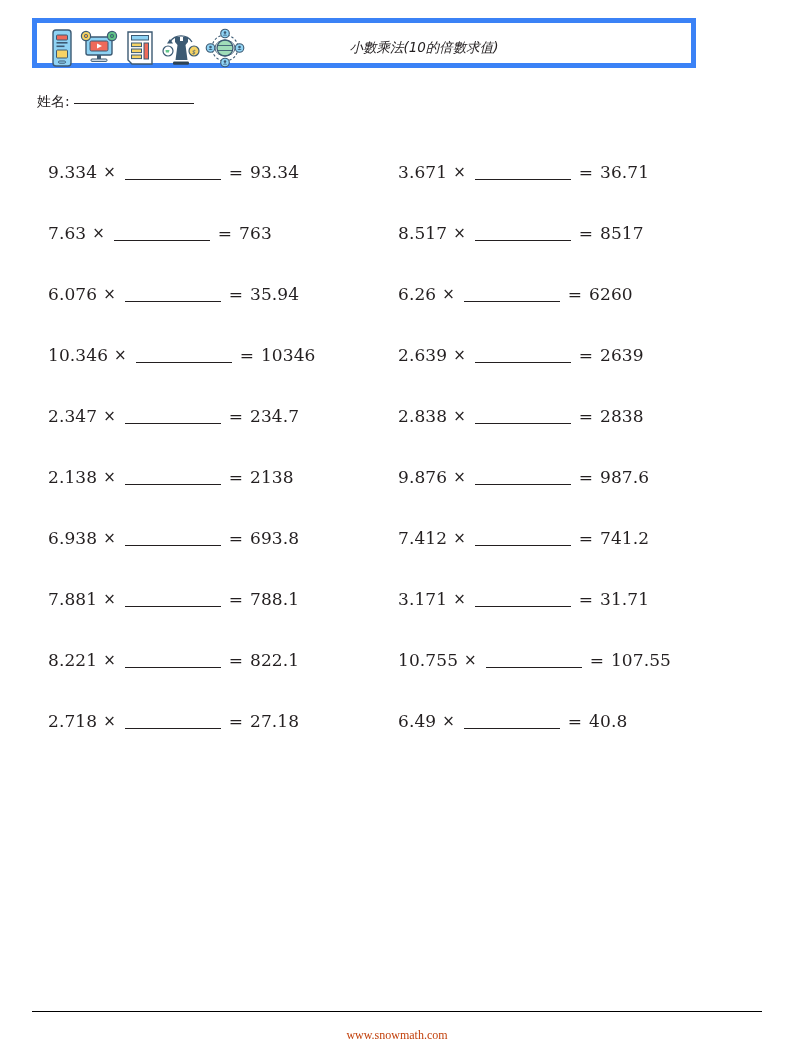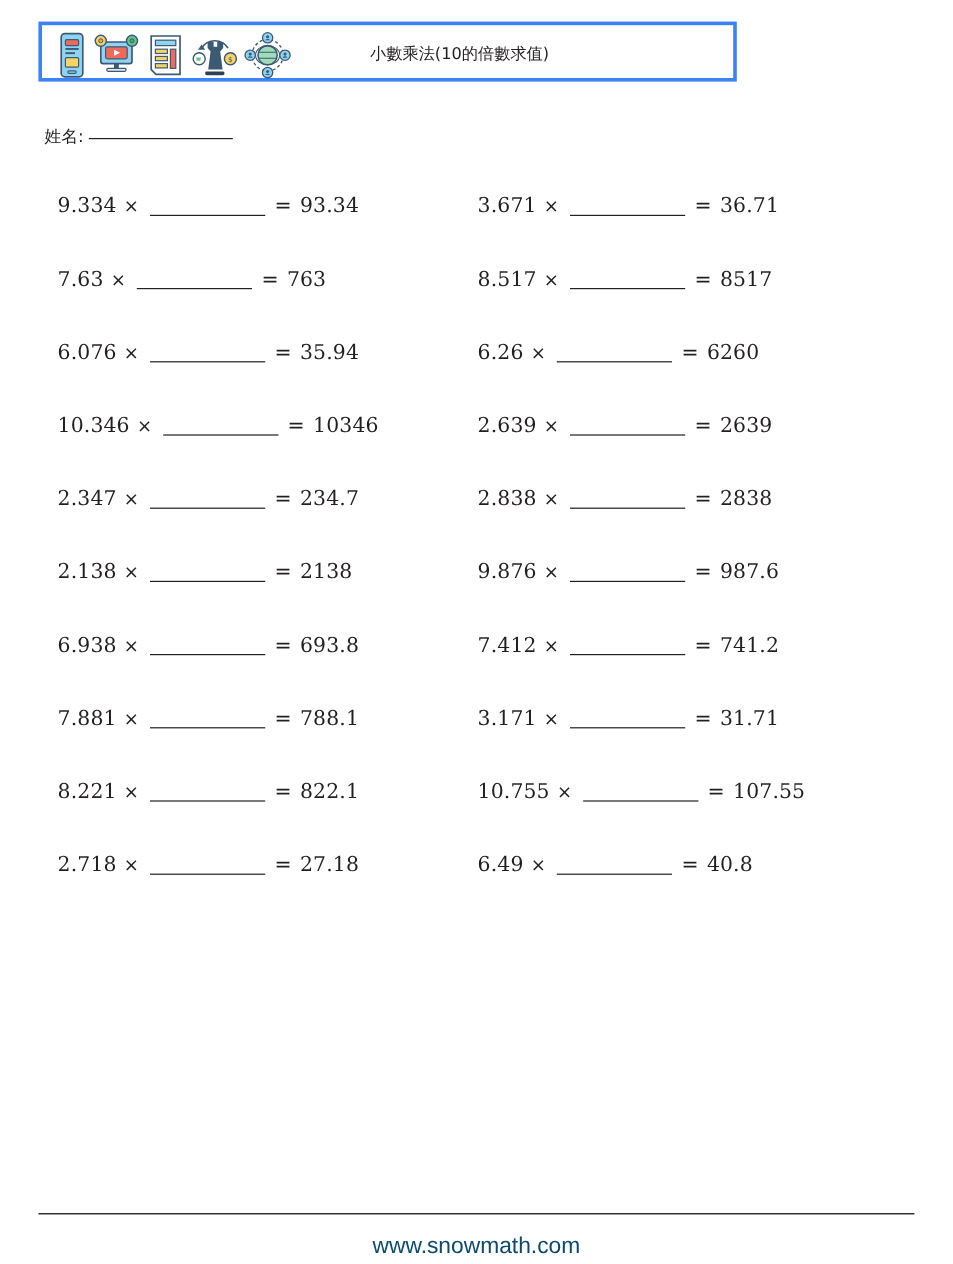--- a/index.html
+++ b/index.html
@@ -14,24 +14,25 @@
     font-family: "Liberation Sans", "DejaVu Sans", sans-serif;
     color: #231f20;
     overflow: hidden;
   }
 
   
   .header-box {
     position: absolute;
     left: 32px;
     top: 18px;
-    width: 582px;
+    width: 664px;
     height: 50px;
-    border: 3px solid #3b82f6;
+    border: 5px solid #3b82f6;
     box-sizing: border-box;
+    font-style: italic;
   }
   .header-icons {
     position: absolute;
     left: 12px;
     top: 3px;
     display: flex;
     align-items: center;
     gap: 4px;
     height: 44px;
   }
@@ -56,21 +57,21 @@
     position: absolute;
     left: 0;
     top: 93px;
     width: 794px;
     height: 26px;
     font-size: 14.5px;
   }
   .meta-name {
     position: absolute;
     left: 37px;
-    top: 12px;
+    top: 0;
     white-space: nowrap;
   }
   .meta-right {
     position: absolute;
     left: 493px;
     top: 0;
     white-space: nowrap;
   }
   .meta-label {
     font-family: "DejaVu Sans", "Liberation Sans", sans-serif;
@@ -137,23 +138,23 @@
     top: 1011px;
     width: 730px;
     border-top: 1.8px solid #000000;
   }
   .footer-text {
     position: absolute;
     left: 0;
     right: 0;
     top: 1028px;
     text-align: center;
-    font-size: 19px;
-    font-family: Liberation Sans, sans-serif;
-    color: #0c4a6e;
+    font-size: 12px;
+    font-family: Liberation Serif, serif;
+    color: #c2410c;
   }
 </style>
 </head>
 <body>
 
 <div class="header-box">
 
   <div class="header-icons">
 
     <span>

